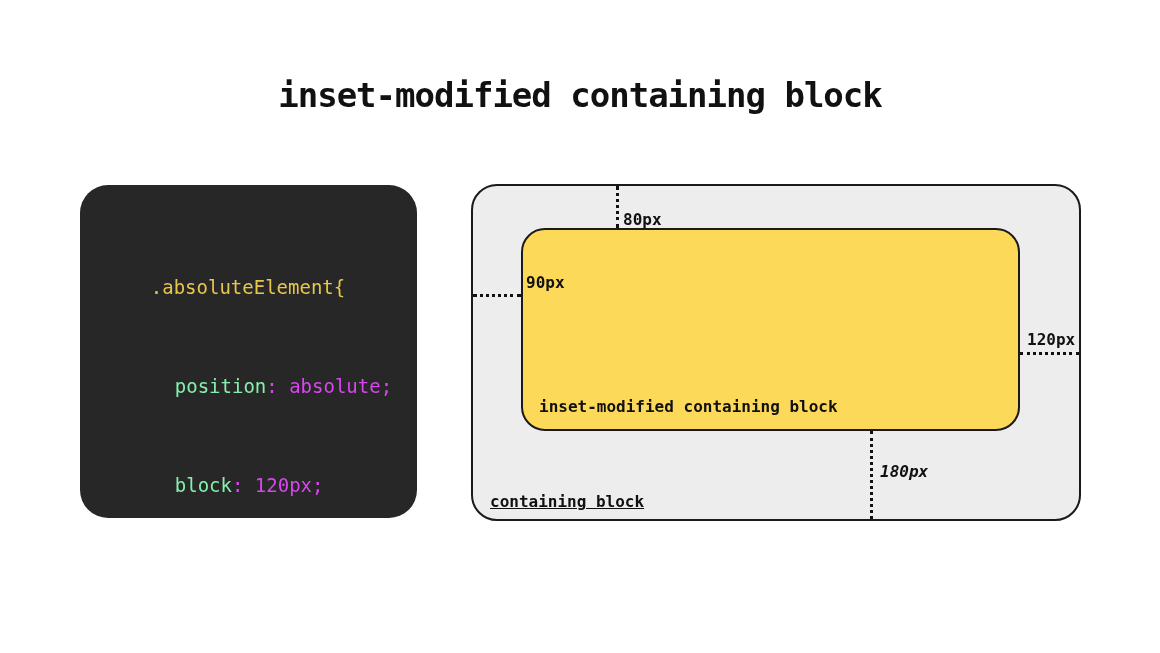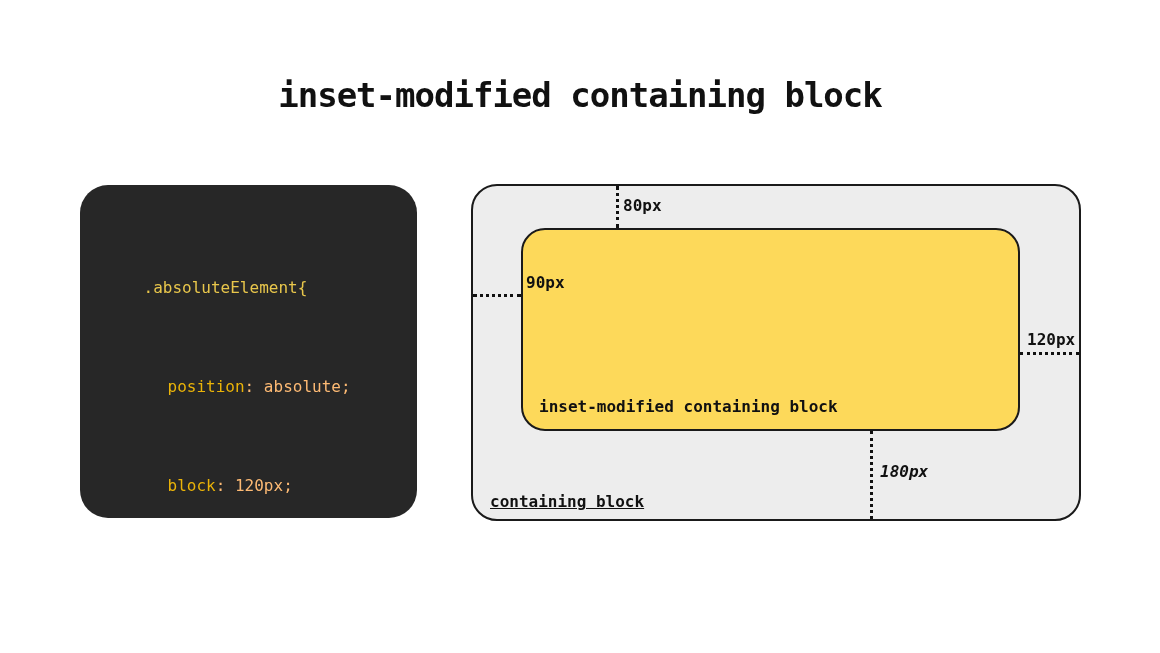--- a/index.html
+++ b/index.html
@@ -15,27 +15,27 @@
   }
 
   
   .code-panel {
     position: absolute; left: 80px; top: 185px;
     width: 337px; height: 333px;
     background: #272727; border-radius: 28px;
     padding: 53px 0 0 25px;
   }
   .code-line {
-    font-size: 16px; line-height: 33px; white-space: pre;
+    font-size: 19px; line-height: 33px; white-space: pre;
     color: #ededed;
   }
   .code-line.indented { padding-left: 24px; }
   .tok-selector { color: #e8c64b; }
-  .tok-property { color: #eab308; }
-  .tok-value { color: #fdba74; }
+  .tok-property { color: #86efac; }
+  .tok-value { color: #d946ef; }
 
   
   .diagram {
     position: absolute; left: 471px; top: 184px;
     width: 610px; height: 337px;
   }
   .outer-box {
     position: absolute; left: 0; top: 0; width: 610px; height: 337px;
     background: #ededed; border: 2px solid #1a1a1a; border-radius: 26px;
   }
@@ -48,21 +48,21 @@
   .dim-line.h { border-top: 3px dotted #111111; height: 0; }
   .dim-line-top    { left: 145px; top: 2px;   height: 42px; }
   .dim-line-left   { left: 2px;   top: 110px; width: 48px; }
   .dim-line-right  { left: 549px; top: 168px; width: 59px; }
   .dim-line-bottom { left: 399px; top: 247px; height: 88px; }
 
   .dim-label {
     position: absolute; font-size: 16px; font-weight: 700; color: #111111;
     line-height: 20px; white-space: nowrap;
   }
-  .dim-label-top    { left: 152px; top: 12px; }
+  .dim-label-top    { left: 152px; top: 26px; }
   .dim-label-left   { left: 7px;   top: 89px; margin-left: 48px; }
   .dim-label-right  { left: 556px; top: 146px; }
   .dim-label-bottom { left: 409px; top: 278px; font-style: italic; }
 
   .box-label {
     position: absolute; font-size: 16px; font-weight: 700; color: #111111;
     white-space: nowrap;
   }
   .inner-box-label { left: 16px; bottom: 13px; }
   .outer-box-label { left: 19px; bottom: 10px; text-decoration: underline; }

